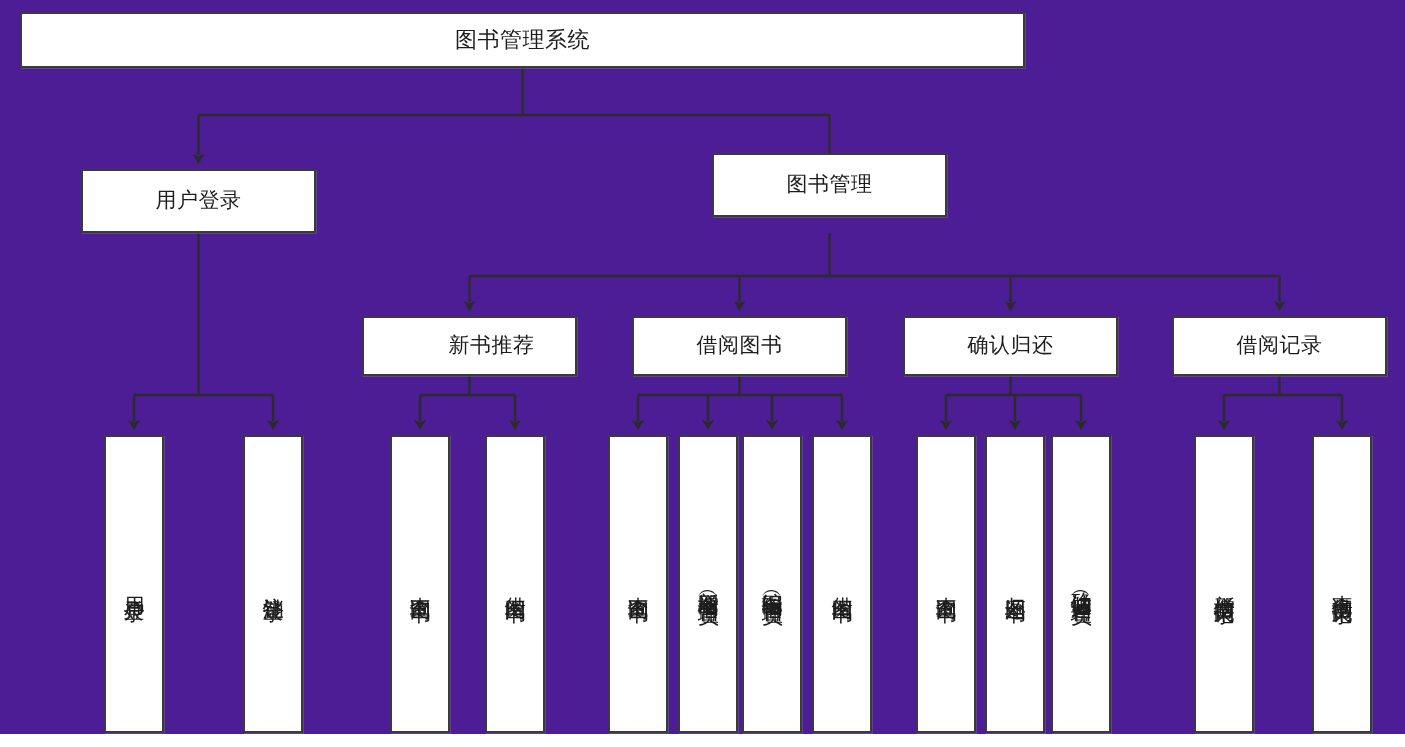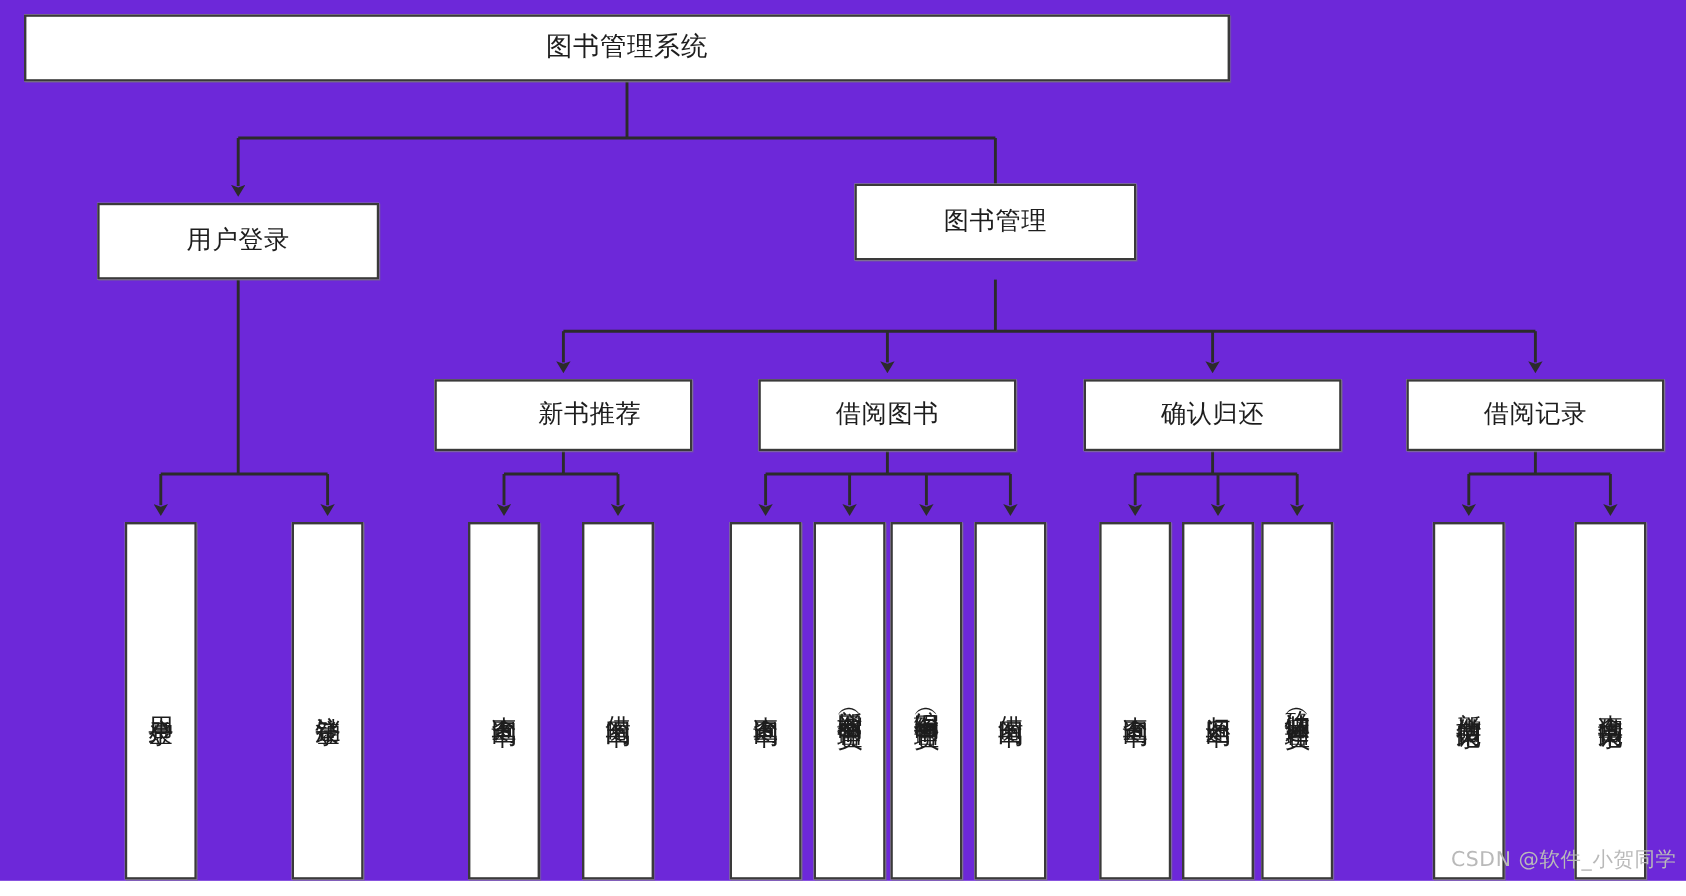--- a/index.html
+++ b/index.html
@@ -10,21 +10,21 @@
   body {
     width: 1405px;
     height: 747px;
     font-family: "DejaVu Sans", "Liberation Sans", sans-serif;
     overflow: hidden;
   }
   #diagram-root {
     position: relative;
     width: 1405px;
     height: 734px;
-    background: #6d28d9;
+    background: #4c1d95;
   }
   svg.edges {
     position: absolute;
     left: 0;
     top: 0;
     width: 1405px;
     height: 747px;
   }
   .node {
     position: absolute;
@@ -171,14 +171,13 @@
         <span class="label">确认归还（管理员）</span>
       </div>
       <div class="node vert" style="left: 1194px; top: 435px; width: 60px; height: 298px;">
         <span class="label">新增借阅记录</span>
       </div>
       <div class="node vert" style="left: 1312px; top: 435px; width: 60px; height: 298px;">
         <span class="label">查询借阅记录</span>
       </div>
     </div>
 
-  <div id="watermark">CSDN @软件_小贺同学</div>
 </div>
 
 </body></html>

